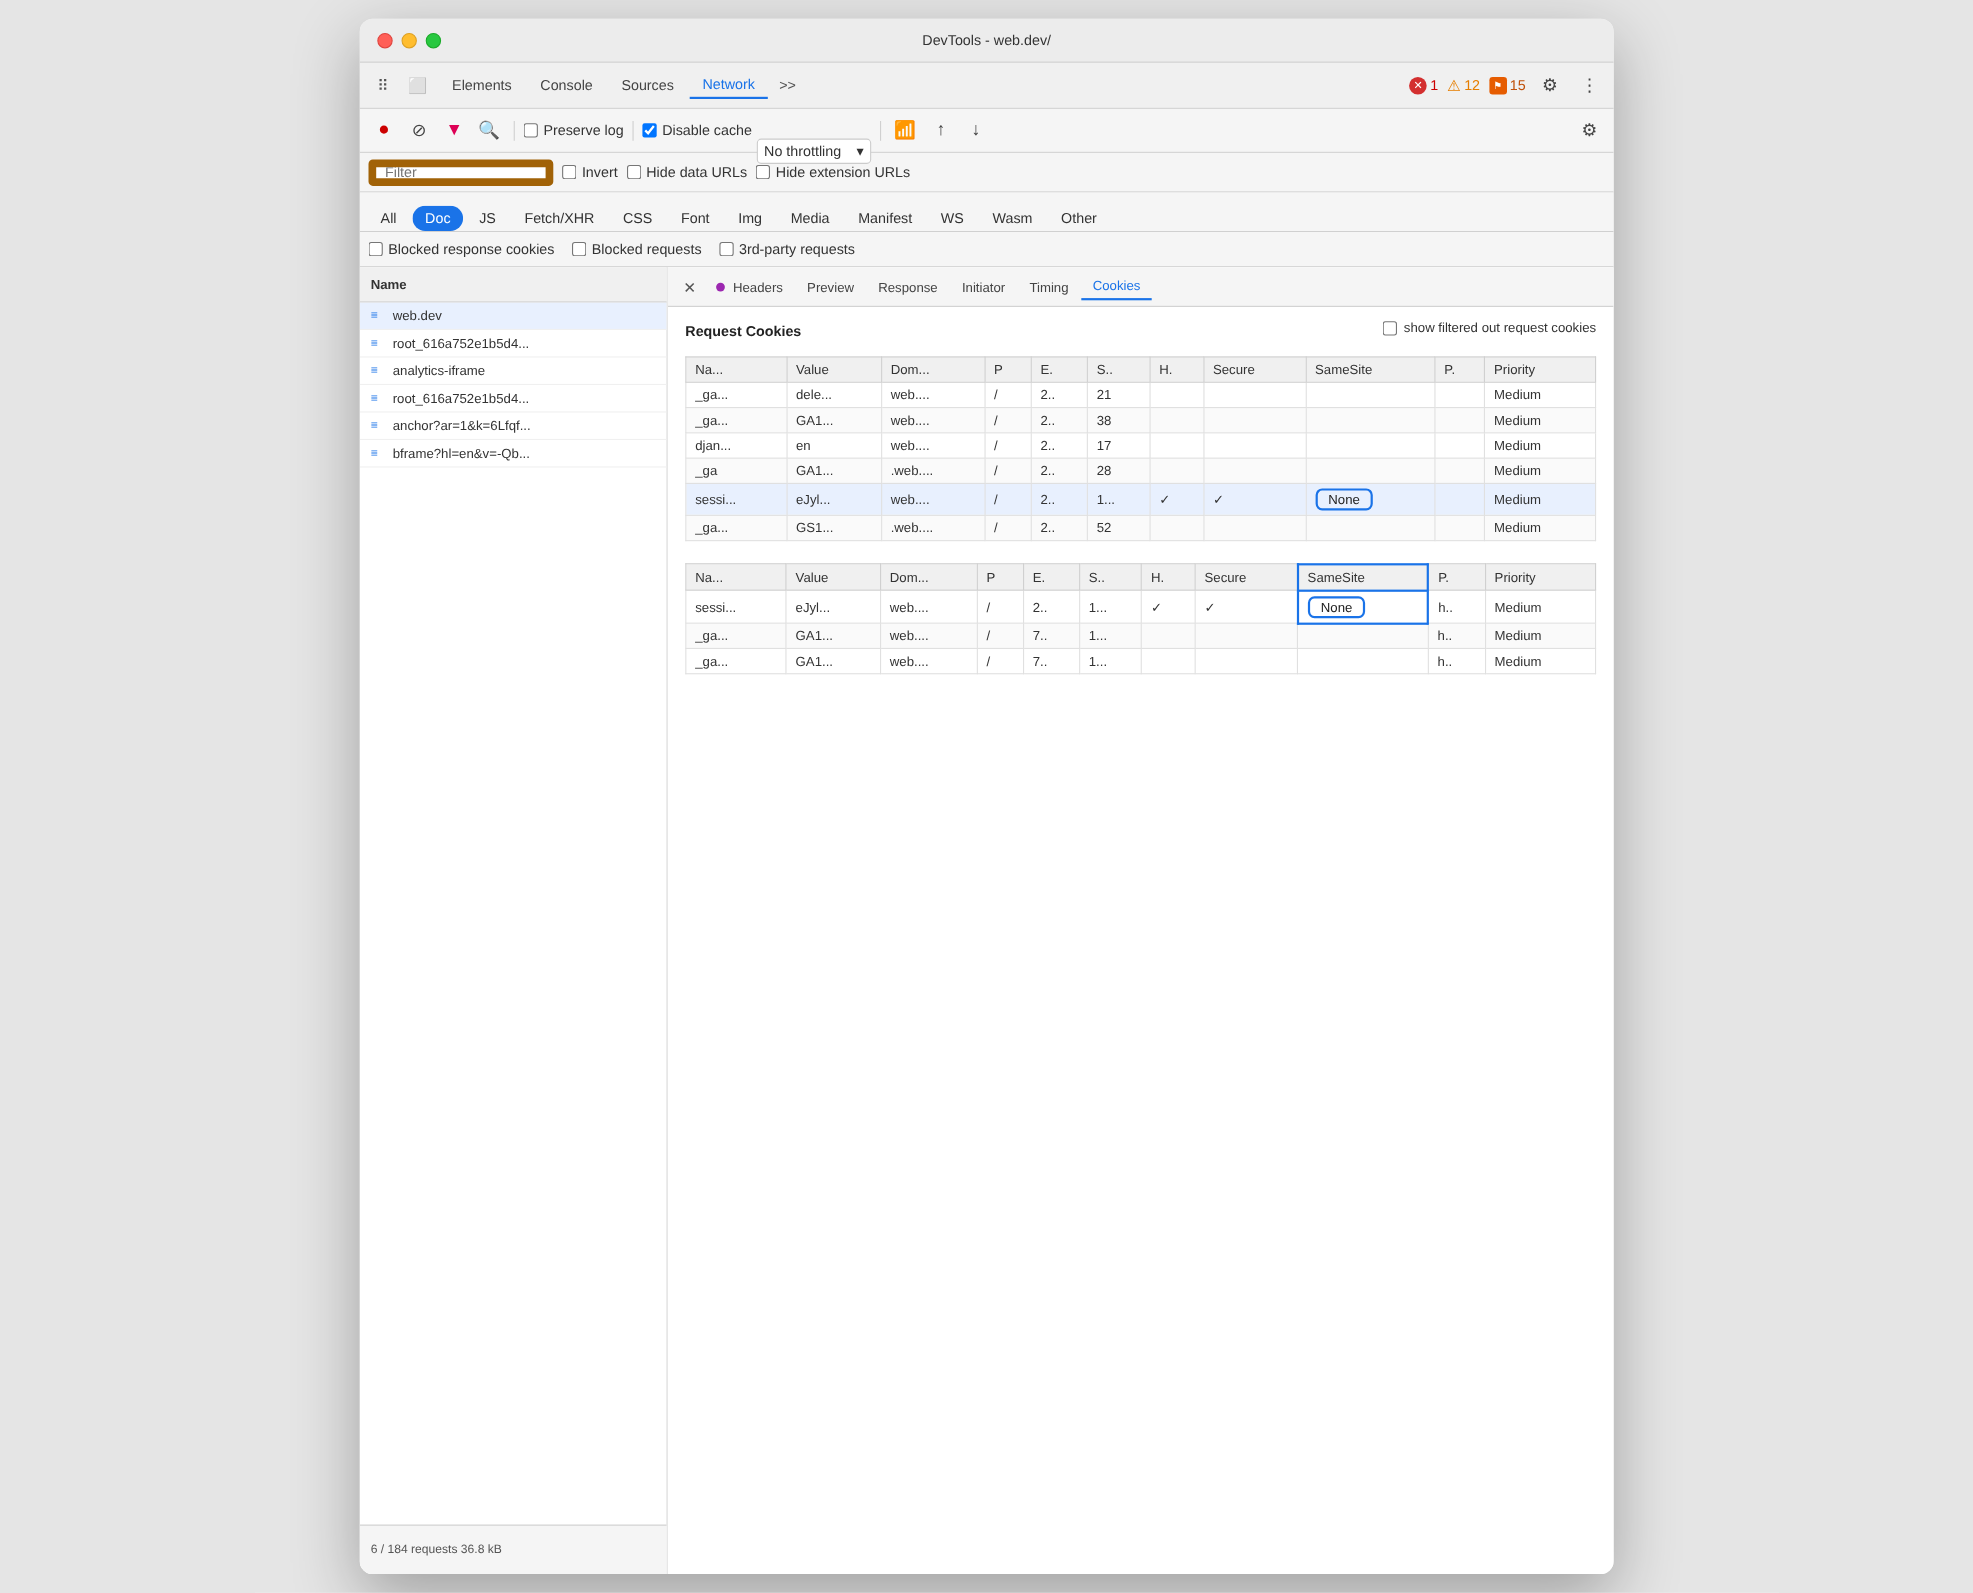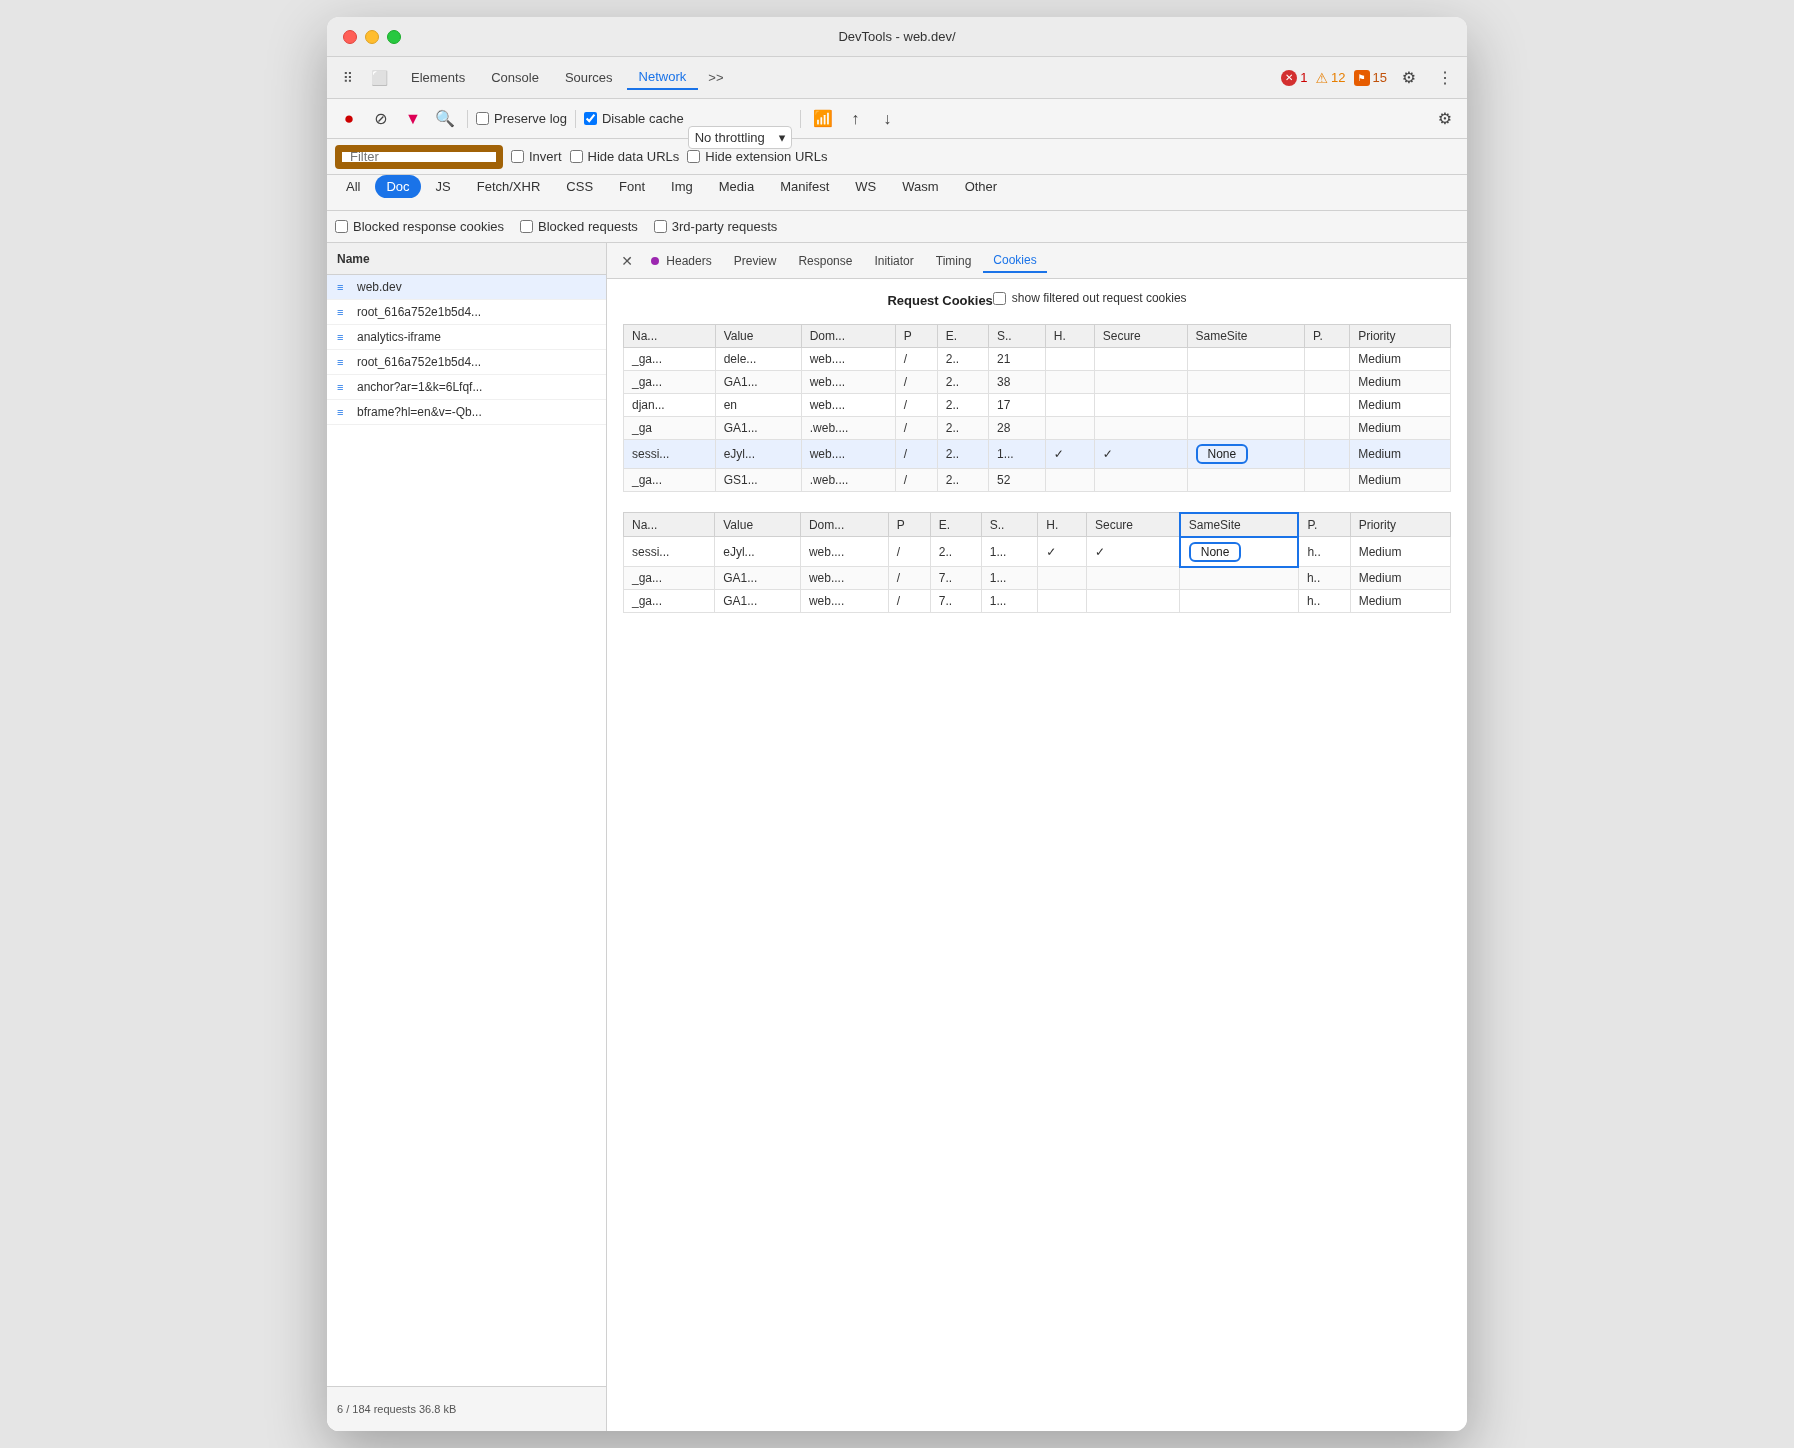--- a/index.html
+++ b/index.html
@@ -177,21 +177,21 @@
       font-size: 13px;
       background: #fff;
       color: #333;
       outline: none;
     }
     
     .typebar {
       background: #f5f5f5;
       border-bottom: 1px solid #d0d0d0;
       display: flex;
-      align-items: flex-start;
+      align-items: flex-end;
       height: 36px;
       padding: 0 8px;
       gap: 4px;
     }
     .type-btn {
       padding: 3px 10px;
       border-radius: 12px;
       cursor: pointer;
       font-size: 13px;
       color: #333;
@@ -529,21 +529,21 @@
         </div>
         <div class="detail-tab-item">Preview</div>
         <div class="detail-tab-item">Response</div>
         <div class="detail-tab-item">Initiator</div>
         <div class="detail-tab-item">Timing</div>
         <div class="detail-tab-item active">Cookies</div>
       </div>
 
       <div class="detail-content">
 
-        <div style="display:flex;align-items:baseline;justify-content:center;margin-bottom:8px;">
+        <div style="display:flex;align-items:baseline;justify-content:space-between;margin-bottom:8px;">
           <span class="section-title">Request Cookies</span>
           <label class="show-filtered">
             <input type="checkbox" style="">
             <span>show filtered out request cookies</span>
           </label>
         </div>
 
         <table class="cookie-table">
           <thead>
             <tr>

